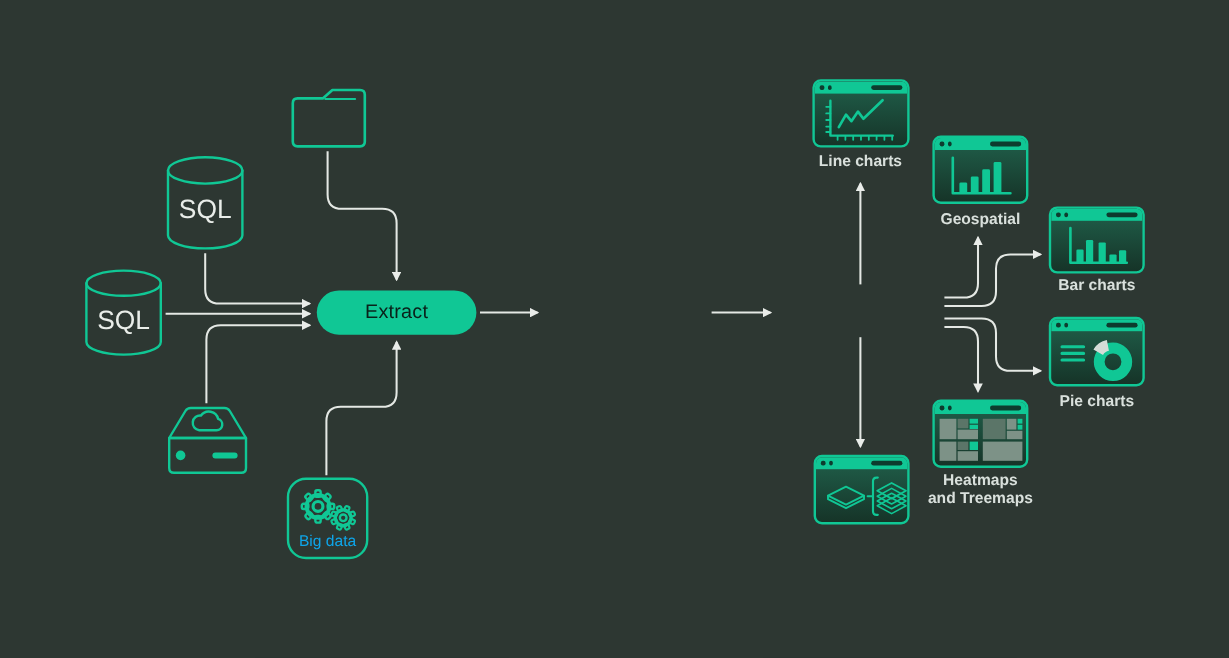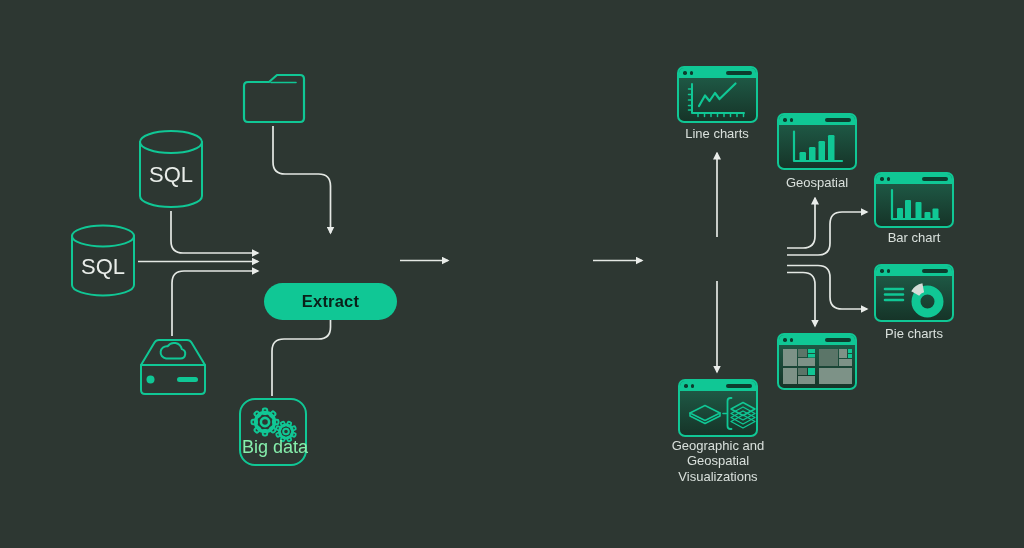--- a/index.html
+++ b/index.html
@@ -14,34 +14,34 @@
   
   .connectors{position:absolute;left:0;top:0;}
   .cl{stroke:var(--connector);stroke-width:1.7;fill:none;}
   
   .s{stroke:var(--accent);fill:none;stroke-linecap:round;stroke-linejoin:round;}
   .f{fill:var(--accent);}
   .tg{fill:#7d9287;} .td{fill:#5b7568;}
   
   .pill{position:absolute;height:37px;border-radius:19px;background:var(--accent);
     color:var(--pill-text);display:flex;align-items:center;justify-content:center;
-    font-size:16.5px;font-weight:700;letter-spacing:.2px;margin-top:41px;}
+    font-size:16.5px;font-weight:400;letter-spacing:.2px;}
   
   .win{position:absolute;border:2px solid var(--accent);border-radius:7px;
     background:linear-gradient(180deg,#20604b,#163428);box-sizing:border-box;overflow:hidden;}
   .tb{height:10px;background:var(--accent);display:flex;align-items:center;gap:3px;padding:0 4px;}
   .tb .dot{width:3.5px;height:3.5px;border-radius:50%;background:#0d3c2e;}
   .tb .bar{margin-left:auto;width:26px;height:4px;border-radius:2px;background:#0d3c2e;}
   .win .chart{width:100%;height:calc(100% - 10px);}
   
   .out-label{position:absolute;color:var(--label);font-size:13px;line-height:1.18;
-    text-align:center;}
+    text-align:center;font-weight:bold;}
   .nowrap{white-space:nowrap;}
   .src-label{position:absolute;color:#e9ede9;font-size:22px;text-align:center;}
-  .bd-label{position:absolute;color:#86efac;font-size:18px;text-align:right;}
+  .bd-label{position:absolute;color:#0ea5e9;font-size:13px;text-align:center;}
 </style>
 </head>
 <body>
 
 <div class="canvas">
 
   <svg class="connectors" width="1024" height="548" viewBox="0 0 1024 548">
     <defs>
       <marker id="arr" viewBox="0 0 8 8" refX="6.5" refY="4" markerWidth="8" markerHeight="8" markerUnits="userSpaceOnUse" orient="auto-start-reverse">
         <path d="M0 0 L8 4 L0 8 Z" fill="#e9ece9"></path>
@@ -189,21 +189,21 @@
     </div>
     <svg class="chart" viewBox="0 0 76 42">
       <path class="s" stroke-width="2.2" d="M 16 6 V 35 H 63"></path>
       <rect class="f" x="21" y="24" width="6" height="11" rx="1"></rect>
       <rect class="f" x="29" y="16" width="6" height="19" rx="1"></rect>
       <rect class="f" x="39.5" y="18" width="6" height="17" rx="1"></rect>
       <rect class="f" x="48.5" y="28" width="6" height="7" rx="1"></rect>
       <rect class="f" x="56.5" y="24.5" width="6" height="10.5" rx="1"></rect>
     </svg>
   </div>
-  <div class="out-label nowrap" style="left:854px;top:230px;width:120px">Bar chart</div>
+  <div class="out-label nowrap" style="left:854px;top:230px;width:120px">Bar charts</div>
 
   <div class="win" style="left:874px;top:264px;width:80px;height:58px">
     <div class="tb">
       <span class="dot"></span>
       <span class="dot"></span>
       <span class="bar"></span>
     </div>
     <svg class="chart" viewBox="0 0 76 44">
       <path class="s" stroke-width="2.6" d="M 9 13 H 27 M 9 18.5 H 27 M 9 24 H 27"></path>
       <g transform="translate(51.5,25.5)">
@@ -233,37 +233,36 @@
         <rect class="tg" x="19" y="31" width="17" height="8"></rect>
         <rect class="td" x="40" y="4" width="19" height="17"></rect>
         <rect class="tg" x="60" y="4" width="8" height="9"></rect>
         <rect class="f" x="69" y="4" width="4" height="4"></rect>
         <rect class="f" x="69" y="9" width="4" height="4"></rect>
         <rect class="tg" x="60" y="14" width="13" height="7"></rect>
         <rect class="tg" x="40" y="23" width="33" height="16"></rect>
       </g>
     </svg>
   </div>
+  <div class="out-label" style="left:767px;top:392px;width:100px">
+    <span style="display:block">Heatmaps</span>
+    <span style="display:block">and Treemaps</span>
+  </div>
 
   <div class="win" style="left:678px;top:379px;width:80px;height:58px">
     <div class="tb">
       <span class="dot"></span>
       <span class="dot"></span>
       <span class="bar"></span>
     </div>
     <svg class="chart" viewBox="0 0 76 44">
       <polygon points="10,22 25,14.5 40,22 25,29.5" fill="url(#gDia)" class="s" stroke-width="1.6"></polygon>
       <path d="M 10 22 v 3 L 25 32.5 L 40 25 v -3" class="s" stroke-width="1.6"></path>
       <path d="M 43 22.5 H 46.5" class="s" stroke-width="1.6"></path>
       <path d="M 51.5 7 H 50.5 Q 47.5 7 47.5 10 V 35 Q 47.5 38 50.5 38 H 51.5" class="s" stroke-width="1.8"></path>
       <polygon points="63,24 75,30.5 63,37 51,30.5" fill="#1d4a3c" class="s" stroke-width="1.3"></polygon>
       <polygon points="63,20 75,26.5 63,33 51,26.5" fill="#1d4a3c" class="s" stroke-width="1.3"></polygon>
       <polygon points="63,16 75,22.5 63,29 51,22.5" fill="#1d4a3c" class="s" stroke-width="1.3"></polygon>
       <polygon points="63,11.5 75,18 63,24.5 51,18" fill="url(#gDia)" class="s" stroke-width="1.5"></polygon>
     </svg>
   </div>
-  <div class="out-label" style="left:663px;top:438px;width:110px">
-    <span style="display:block">Geographic and</span>
-    <span style="display:block">Geospatial</span>
-    <span style="display:block">Visualizations</span>
-  </div>
 
 </div>
 
 </body></html>

